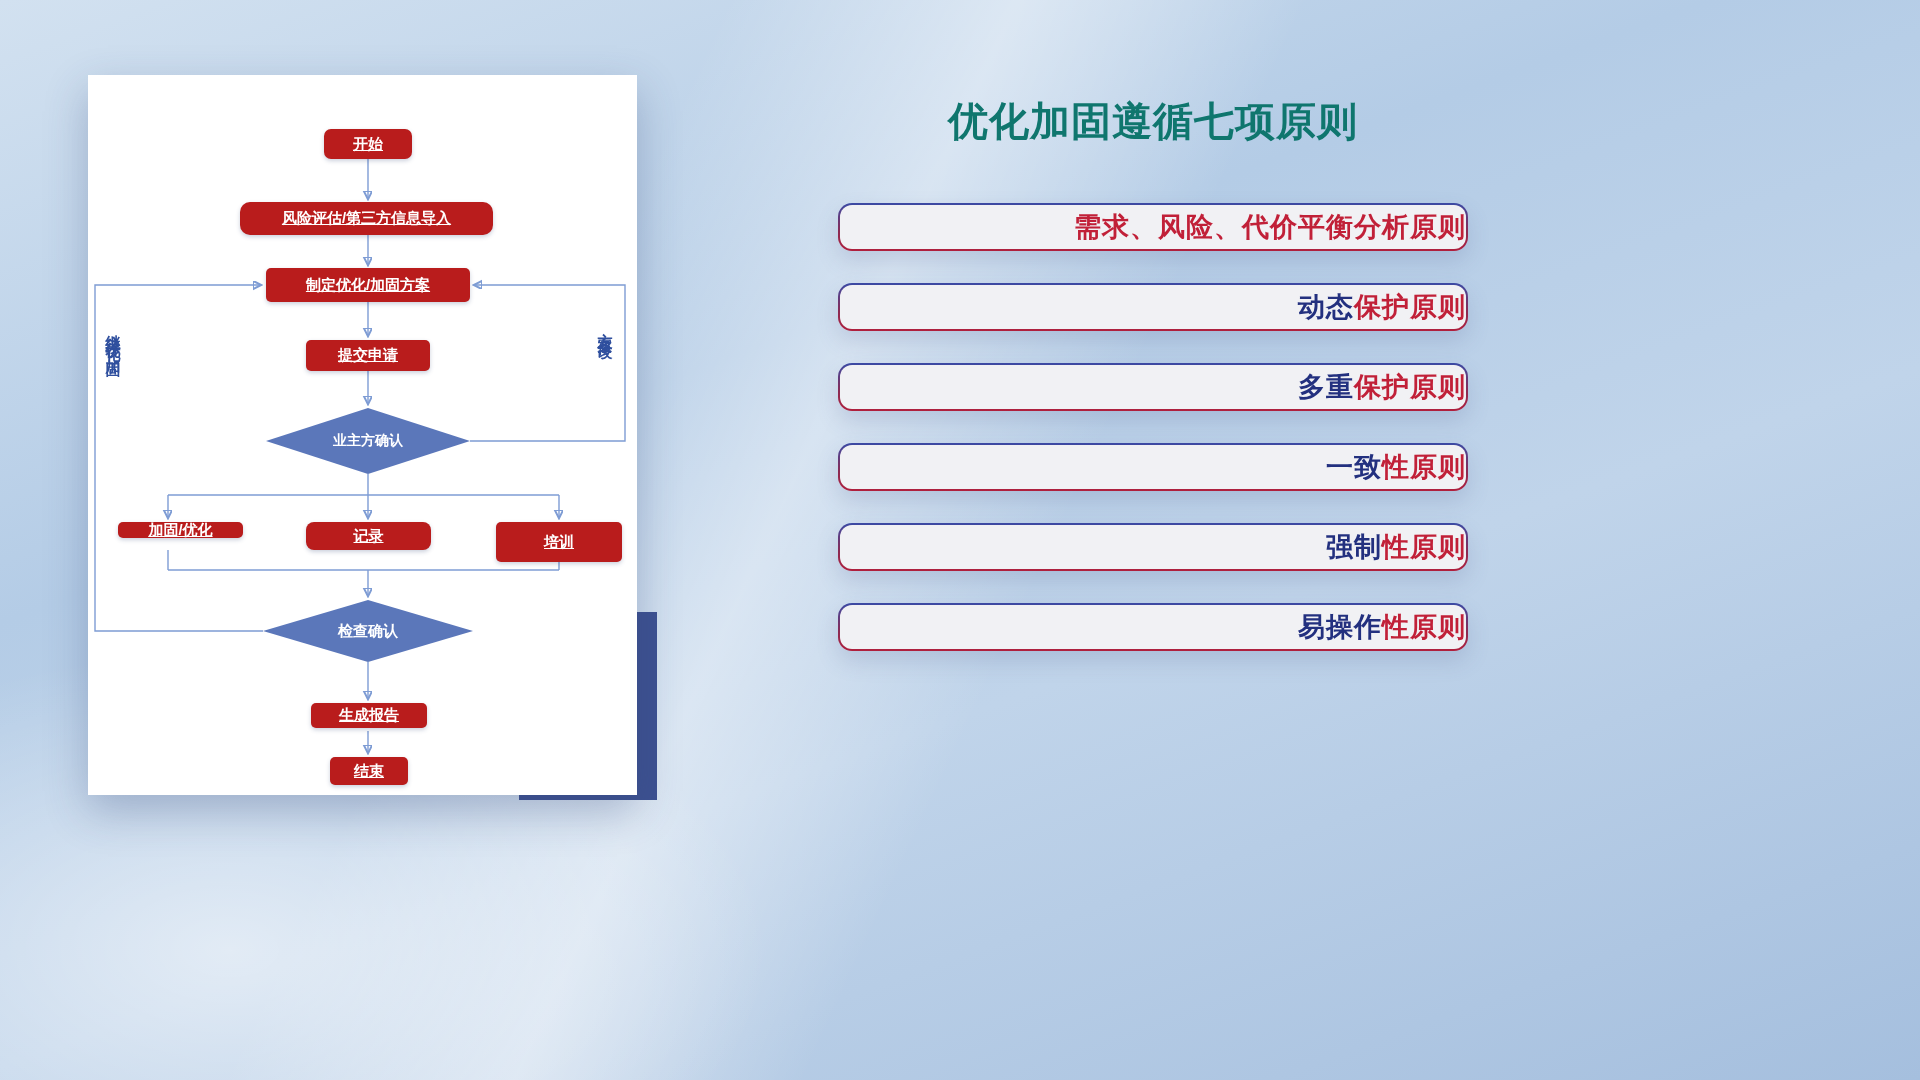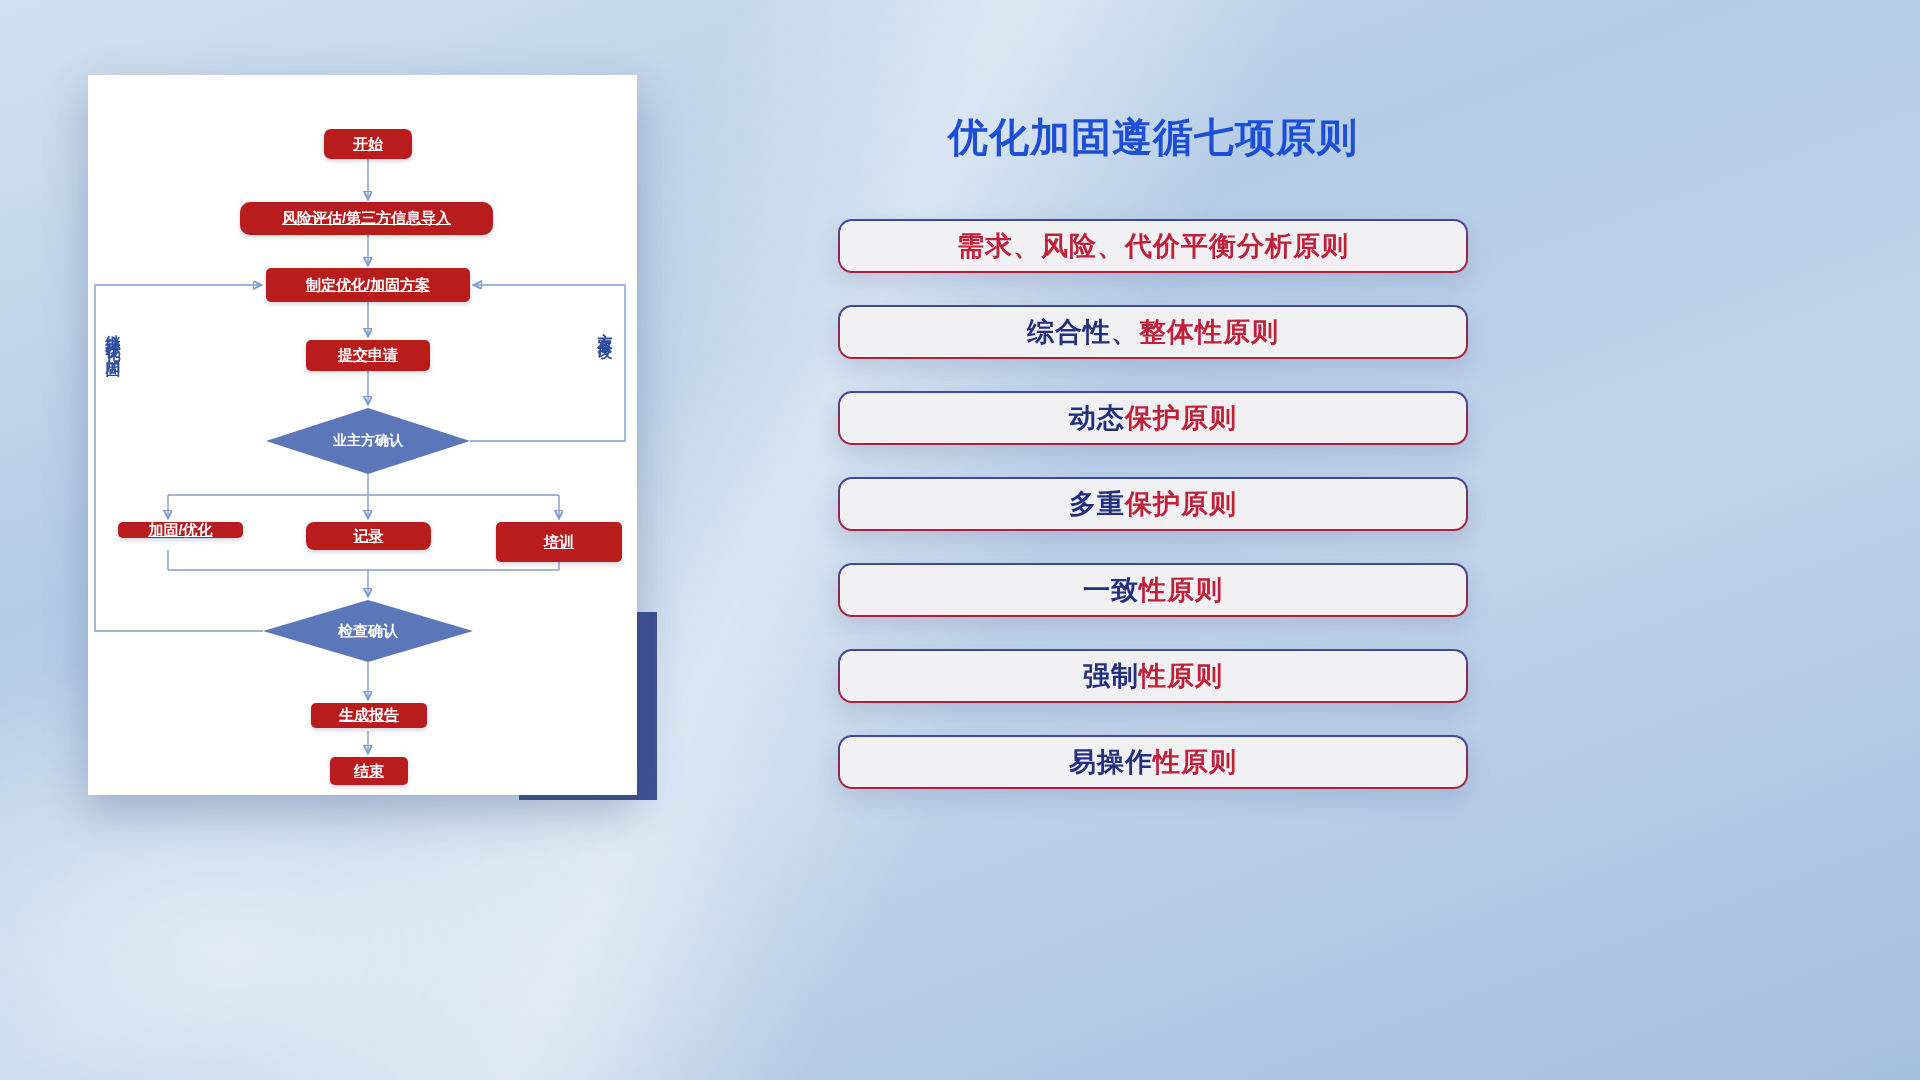--- a/index.html
+++ b/index.html
@@ -33,32 +33,32 @@
     position:absolute; background:#5b77ba; color:#ffffff; font-weight:bold;
     font-size:14px; display:flex; align-items:center; justify-content:center;
     clip-path:polygon(50% 0, 100% 50%, 50% 100%, 0 50%); text-align:center;
   }
   .vlabel {
     position:absolute; writing-mode:vertical-lr; color:#2f4f9e; font-weight:bold;
     font-size:15px; letter-spacing:4px; line-height:1;
   }
   .right-panel { position:absolute; left:838px; top:94px; width:630px; }
   .title {
-    margin:16px 0 54px; text-align:center; font-size:40px; font-weight:800;
-    color:#1d4ed8; letter-spacing:1px;
+    margin:0 0 54px; text-align:center; font-size:40px; font-weight:800;
+    color:#0f766e; letter-spacing:1px;
   }
   .pill {
     border-radius:14px; padding:2px; margin-bottom:32px;
     background:linear-gradient(180deg,#3a4aa5 0%, #8c2a52 60%, #b01f3c 100%);
     box-shadow:0 10px 22px rgba(80,90,140,.18);
   }
   .pill:last-child { margin-bottom:0; }
   .pill-inner {
-    border-radius:12px; background:#f1f1f4; height:50px;
-    display:flex; align-items:center; justify-content:center;
+    border-radius:12px; background:#f1f1f4; height:44px;
+    display:flex; align-items:center; justify-content:flex-end;
     font-size:27px; font-weight:600; letter-spacing:1px;
   }
   .pill-inner span[data-color="navy"] { color:#23307f; }
   .pill-inner span[data-color="red"]  { color:#c12038; }
 </style>
 </head>
 <body>
 
 <div class="accent-block"></div>
 
@@ -121,26 +121,20 @@
 
   <h1 class="title">优化加固遵循七项原则</h1>
 
   <div class="pill">
     <div class="pill-inner">
       <span data-color="red">需求、风险、代价平衡分析原则</span>
       <span></span>
     </div>
   </div>
 
-  <div class="pill">
-    <div class="pill-inner">
-      <span data-color="navy">综合性、</span>
-      <span data-color="red">整体性原则</span>
-    </div>
-  </div>
 
   <div class="pill">
     <div class="pill-inner">
       <span data-color="navy">动态</span>
       <span data-color="red">保护原则</span>
     </div>
   </div>
 
   <div class="pill">
     <div class="pill-inner">

